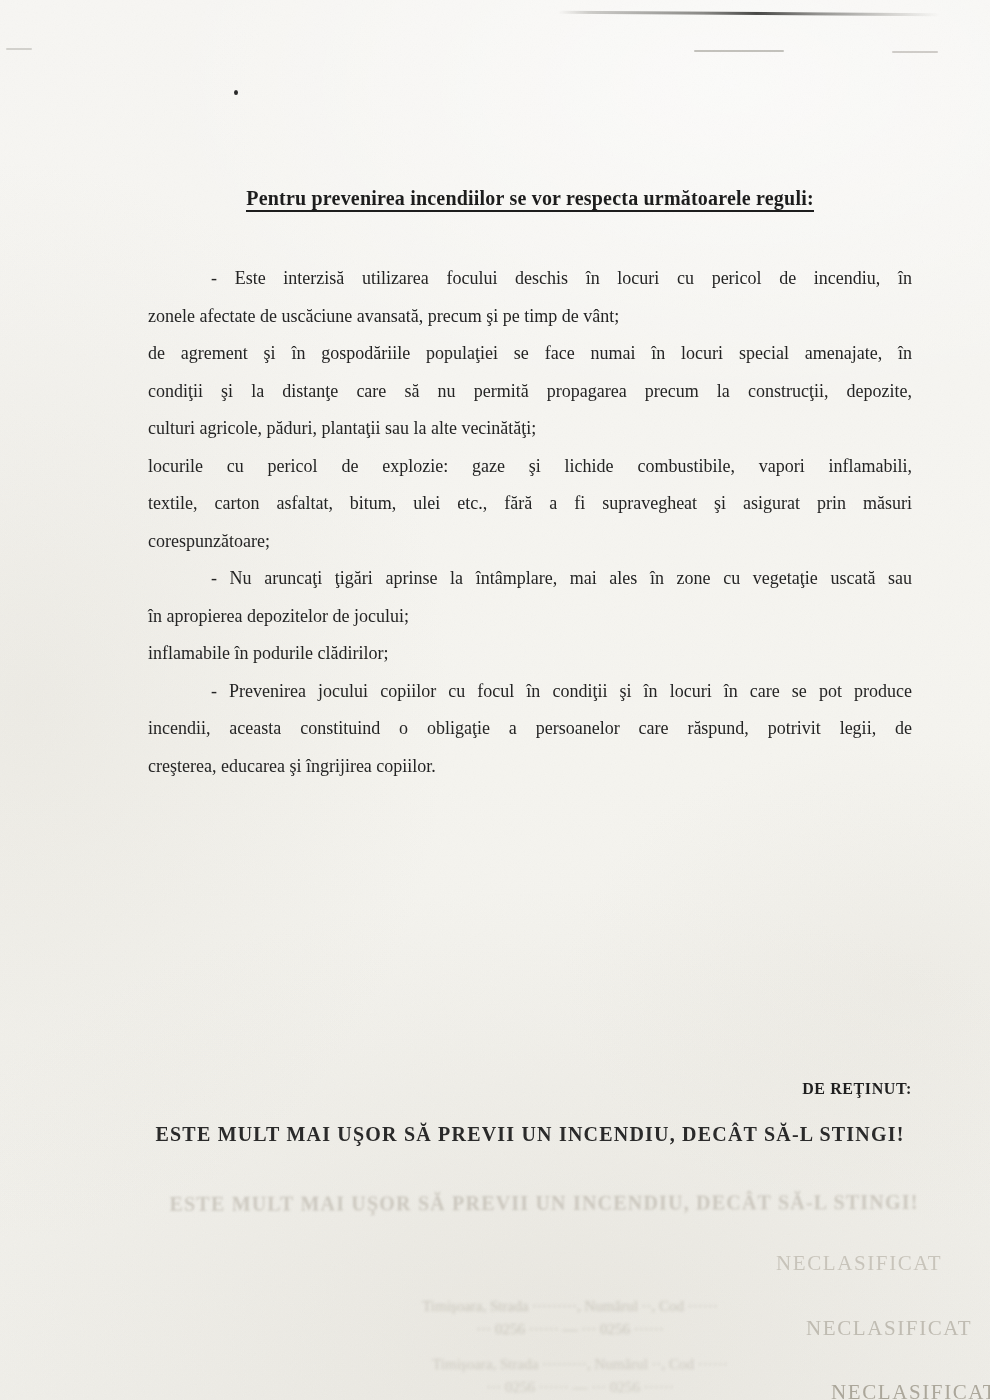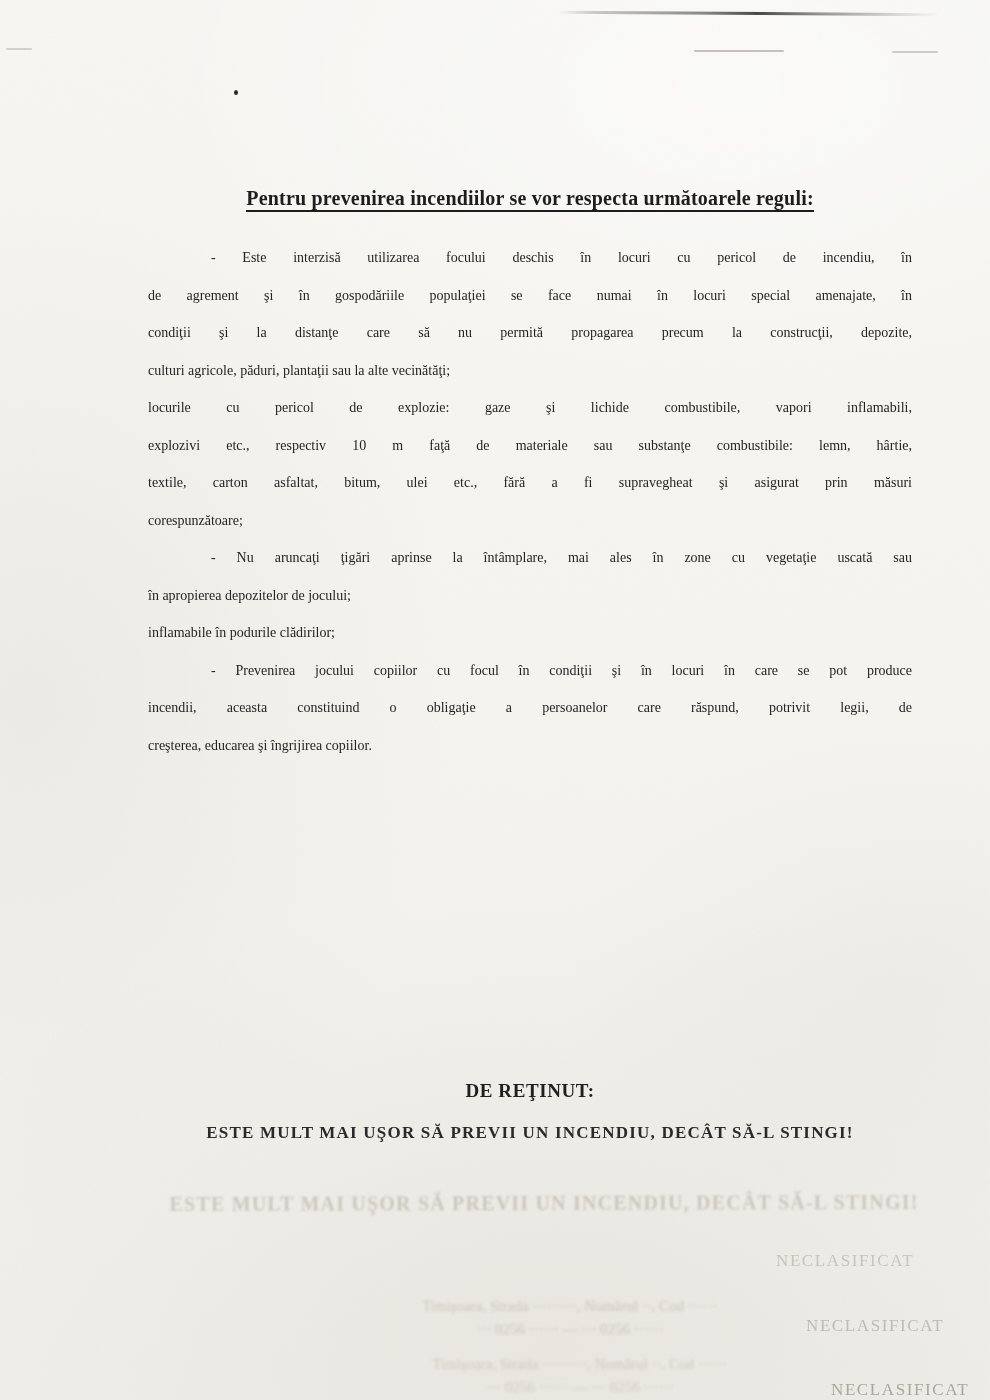--- a/index.html
+++ b/index.html
@@ -31,37 +31,37 @@
   .dash-center{top:50px;left:694px;width:90px;}
   .dash-right{top:51px;left:892px;width:46px;background:rgba(120,116,106,.33);}
   .speck{position:absolute;top:90px;left:234px;width:4px;height:5px;border-radius:50%;background:#2a2a2a;}
 
   
   .doc-title{position:absolute;top:185px;left:148px;width:764px;text-align:center;
     font-weight:bold;font-size:20px;line-height:1.35;color:#1d1d1d;letter-spacing:.2px;}
   .doc-title .u{border-bottom:2.5px solid #1d1d1d;padding-bottom:1px;}
 
   
-  .doc-body{position:absolute;top:239px;left:148px;width:764px;
-    font-size:14px;line-height:37.5px;color:#242424;}
+  .doc-body{position:absolute;top:260px;left:148px;width:764px;
+    font-size:18px;line-height:37.5px;color:#242424;}
   .line{text-align:justify;text-align-last:justify;}
   .line.first{text-indent:63px;}
   .line.last{text-align-last:left;}
 
   
-  .note-heading{position:absolute;top:1080px;left:148px;width:764px;text-align:center;
-    font-weight:bold;font-size:19px;letter-spacing:.6px;color:#1f1f1f;}
+  .note-heading{position:absolute;top:1080px;left:148px;width:764px;text-align:right;
+    font-weight:bold;font-size:16px;letter-spacing:.6px;color:#1f1f1f;}
   .motto{position:absolute;top:1123px;left:148px;width:764px;text-align:center;
-    font-weight:bold;font-size:17px;letter-spacing:1.2px;color:#2a2a2a;white-space:nowrap;}
+    font-weight:bold;font-size:20px;letter-spacing:1.2px;color:#2a2a2a;white-space:nowrap;}
 
   
   .ghost-motto{position:absolute;top:1192px;left:162px;width:764px;text-align:center;
     font-weight:bold;font-size:20px;letter-spacing:1.2px;white-space:nowrap;
     color:rgba(143,137,122,.36);filter:blur(1.1px);transform:rotate(-.15deg);}
-  .wm{position:absolute;font-size:17px;letter-spacing:1.6px;filter:blur(.7px);white-space:nowrap;}
+  .wm{position:absolute;font-size:21px;letter-spacing:1.6px;filter:blur(.7px);white-space:nowrap;}
   .wm1{top:1251px;left:776px;color:rgba(150,144,129,.42);}
   .wm2{top:1316px;left:806px;color:rgba(148,142,127,.50);}
   .wm3{top:1380px;left:831px;color:rgba(134,128,112,.64);}
   .addr{position:absolute;width:560px;text-align:center;font-size:15px;line-height:23px;
     filter:blur(1.4px);white-space:nowrap;}
   .addr1{top:1295px;left:290px;color:rgba(150,144,128,.38);}
   .addr2{top:1353px;left:300px;color:rgba(150,144,128,.32);}
 </style>
 </head>
 <body>
@@ -85,29 +85,29 @@
   <div class="dash dash-right"></div>
   <div class="speck"></div>
 
   <div class="doc-title">
     <span class="u">Pentru prevenirea incendiilor se vor respecta următoarele reguli:</span>
   </div>
 
   <div class="doc-body" id="doc-body">
       <div class="para">
         <div class="line first">- Este interzisă utilizarea focului deschis în locuri cu pericol de incendiu, în</div>
+        <div class="line last">zonele afectate de uscăciune avansată, precum şi pe timp de vânt;</div>
       </div>
       <div class="para">
         <div class="line">de agrement şi în gospodăriile populaţiei se face numai în locuri special amenajate, în</div>
         <div class="line">condiţii şi la distanţe care să nu permită propagarea precum la construcţii, depozite,</div>
         <div class="line last">culturi agricole, păduri, plantaţii sau la alte vecinătăţi;</div>
       </div>
       <div class="para">
         <div class="line">locurile cu pericol de explozie: gaze şi lichide combustibile, vapori inflamabili,</div>
-        <div class="line">explozivi etc., respectiv 10 m faţă de materiale sau substanţe combustibile: lemn, hârtie,</div>
         <div class="line">textile, carton asfaltat, bitum, ulei etc., fără a fi supravegheat şi asigurat prin măsuri</div>
         <div class="line last">corespunzătoare;</div>
       </div>
       <div class="para">
         <div class="line first">- Nu aruncaţi ţigări aprinse la întâmplare, mai ales în zone cu vegetaţie uscată sau</div>
         <div class="line last">în apropierea depozitelor de jocului;</div>
       </div>
       <div class="para">
         <div class="line last">inflamabile în podurile clădirilor;</div>
       </div>

